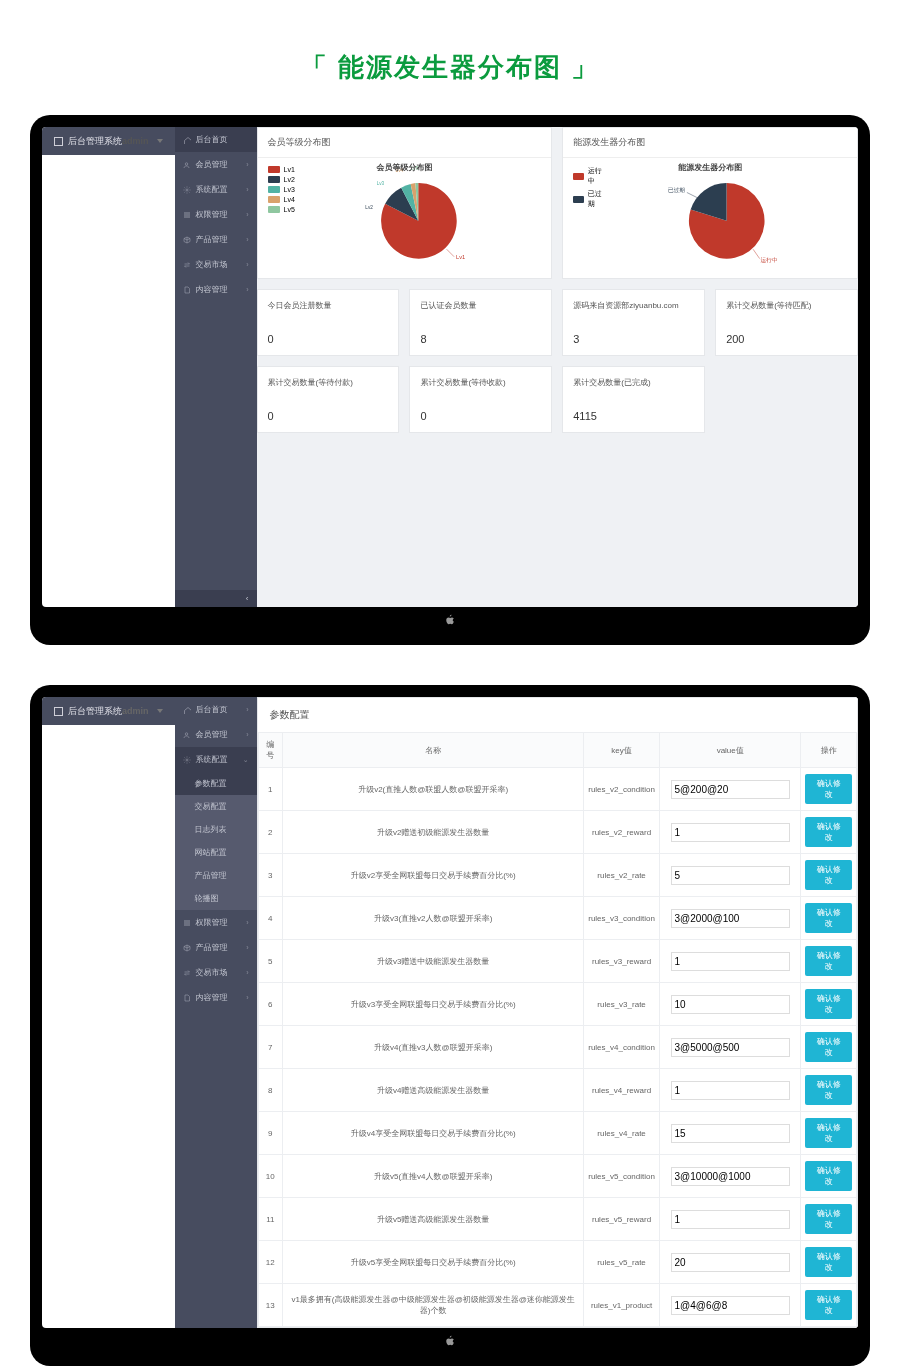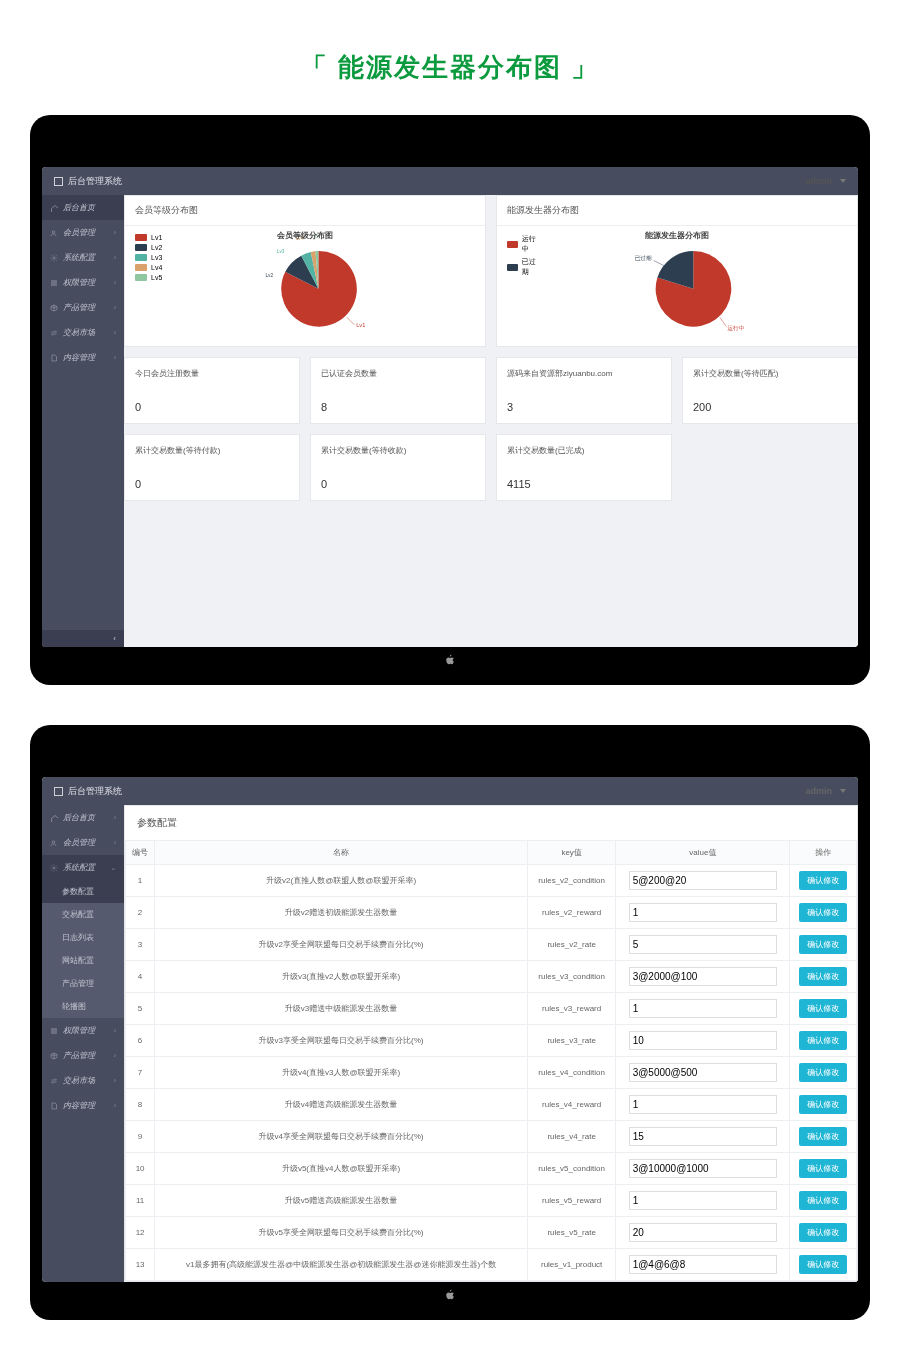--- a/index.html
+++ b/index.html
@@ -1,31 +1,31 @@
 <!DOCTYPE html>
 <html><head>
 <meta charset="utf-8">
 <style>
 * { margin: 0; padding: 0; box-sizing: border-box; font-family: -apple-system, "Microsoft YaHei", sans-serif; }
 body { background: #fff; width: 900px; margin: 0 auto; }
 
 .page-title { text-align: center; color: #0b9b3e; font-size: 26px; font-weight: 700; padding: 50px 0 30px; letter-spacing: 2px; }
 
 .monitor { background: #000; border-radius: 20px; padding: 12px; margin: 0 30px 40px; }
-.screen { background: #fff; border-radius: 4px; overflow: hidden; min-height: 480px; display: flex; flex-direction: column; margin-top: 40px; }
+.screen { background: #fff; border-radius: 4px; overflow: hidden; min-height: 480px; display: flex; flex-direction: row; }
 
 .topbar { height: 28px; background: #474c5f; display: flex; align-items: center; justify-content: space-between; padding: 0 12px; font-size: 9px; color: #e0e0e8; }
 .brand { display: flex; align-items: center; gap: 5px; }
 .brand-icon { width: 9px; height: 9px; border: 1.5px solid #cfcfd8; }
 .user { display: flex; align-items: center; gap: 8px; color: #555; font-weight: bold; }
 .caret { width: 0; height: 0; border-left: 3px solid transparent; border-right: 3px solid transparent; border-top: 4px solid #777; }
 
 .shell { display: flex; flex: 1; }
 .sidebar { width: 82px; background: #474c5f; color: #c2c5d0; font-size: 8px; display: flex; flex-direction: column; }
-.side-item { padding: 7px 8px; display: flex; align-items: center; justify-content: space-between; cursor: pointer; font-style: italic; }
+.side-item { padding: 7px 8px; display: flex; align-items: center; justify-content: space-between; cursor: pointer; }
 .side-item:hover, .side-item.active { background: #3a3e50; }
 .side-label { display: flex; align-items: center; gap: 5px; }
 .side-icon { width: 8px; height: 8px; display: inline-block; opacity: .8; }
 .side-chevron { font-size: 7px; opacity: .5; }
 .sub-item { padding: 6px 8px 6px 20px; background: #565a6e; font-size: 8px; cursor: pointer; }
 .sub-item.active { background: #3a3e50; }
 .sidebar-foot { margin-top: auto; background: #3a3e50; text-align: right; padding: 4px 8px; font-size: 8px; }
 
 .main { flex: 1; background: #eff1f4; overflow: auto; }
 .chart-row { display: flex; gap: 10px; margin-bottom: 10px; }

